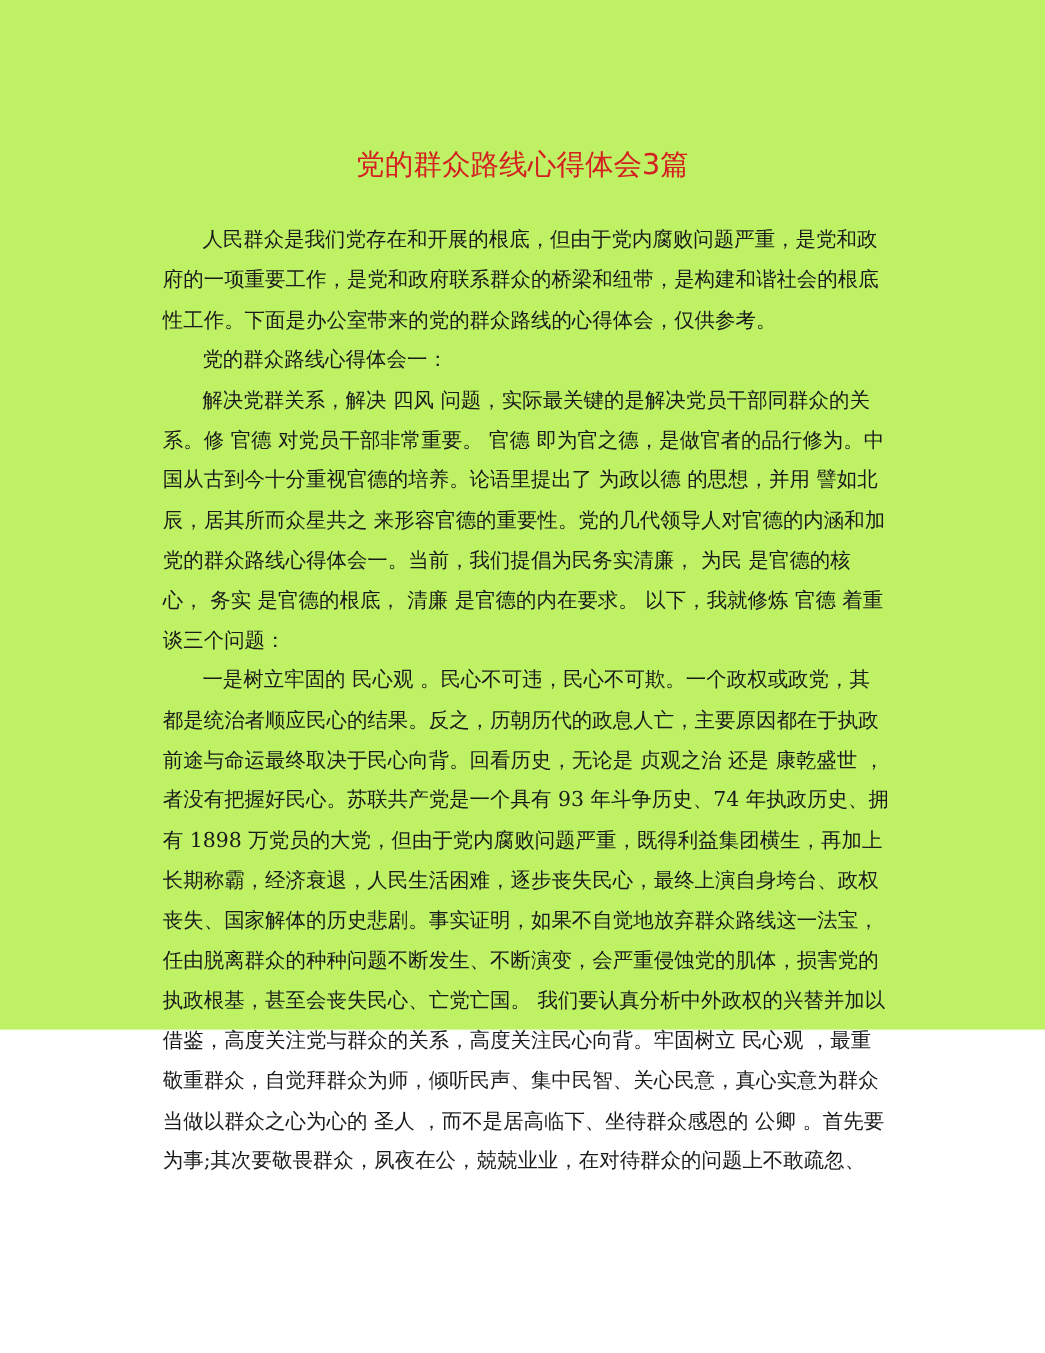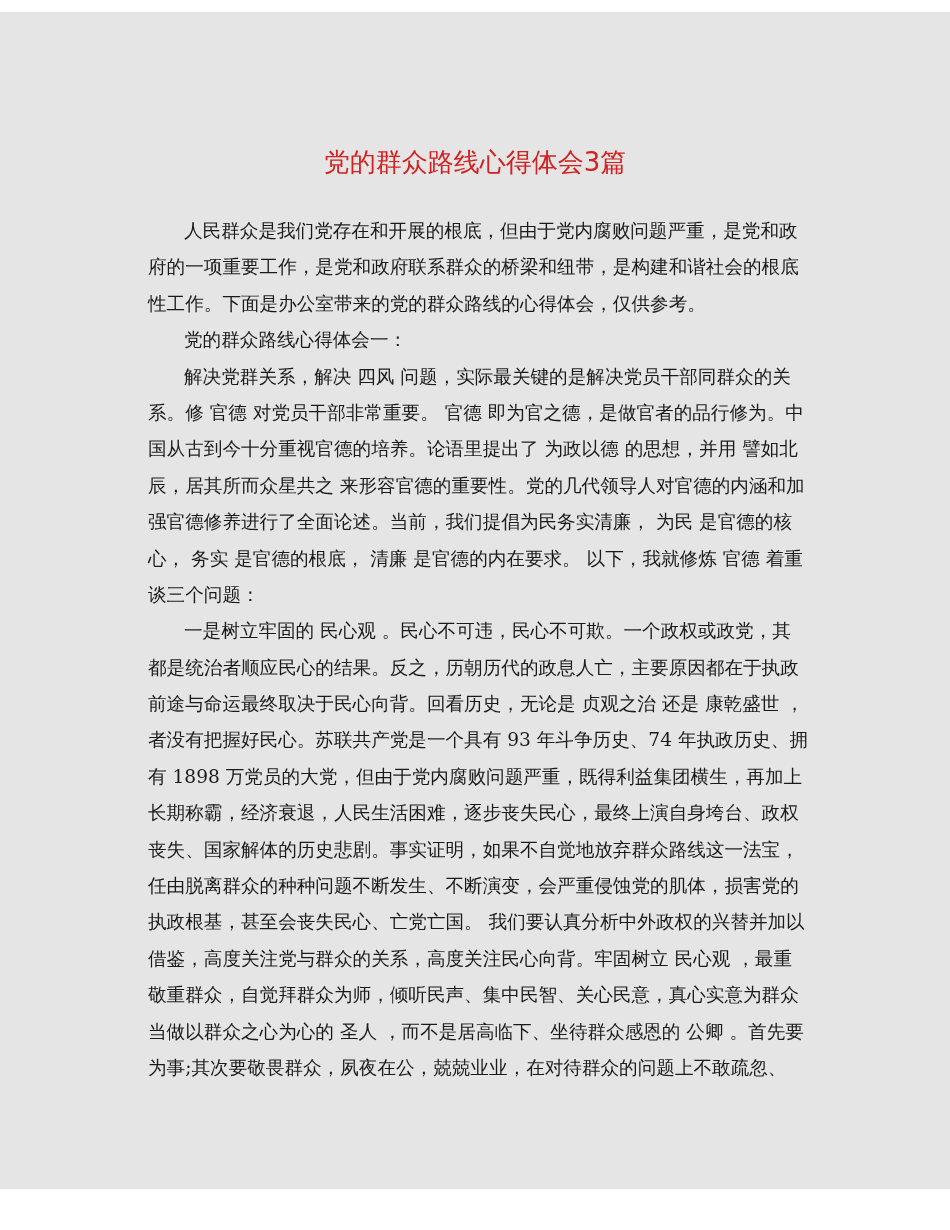--- a/index.html
+++ b/index.html
@@ -1,17 +1,17 @@
 <!DOCTYPE html>
 <html><head>
 <meta charset="utf-8">
 <style>
   html, body { margin: 0; padding: 0; background: #ffffff; }
   body { width: 950px; height: 1230px; position: relative; overflow: hidden; }
-  .page { position: absolute; left: 0; top: 12px; width: 950px; height: 1177px; background: #e5e5e5; }
+  .page { position: absolute; left: 0; top: 0; width: 950px; height: 936px; background: #bef264; }
   .title {
     position: absolute; left: 0; width: 950px; top: 132px;
     text-align: center; color: #d42020;
     font-family: "DejaVu Sans", "Liberation Sans", sans-serif;
     font-size: 26px; line-height: 36px; letter-spacing: 0px;
   }
   .body {
     position: absolute; left: 148px; top: 201px; width: 645px;
     font-family: "DejaVu Serif", "Liberation Serif", serif;
     color: #1a1a1a; font-size: 18.6px; line-height: 36.4px;
@@ -26,21 +26,21 @@
   <div class="title">党的群众路线心得体会3篇</div>
   <div class="body" id="doc-body">
       <div class="line indent">人民群众是我们党存在和开展的根底，但由于党内腐败问题严重，是党和政</div>
       <div class="line">府的一项重要工作，是党和政府联系群众的桥梁和纽带，是构建和谐社会的根底</div>
       <div class="line">性工作。下面是办公室带来的党的群众路线的心得体会，仅供参考。</div>
       <div class="line indent">党的群众路线心得体会一：</div>
       <div class="line indent">解决党群关系，解决 四风 问题，实际最关键的是解决党员干部同群众的关</div>
       <div class="line">系。修 官德 对党员干部非常重要。 官德 即为官之德，是做官者的品行修为。中</div>
       <div class="line">国从古到今十分重视官德的培养。论语里提出了 为政以德 的思想，并用 譬如北</div>
       <div class="line">辰，居其所而众星共之 来形容官德的重要性。党的几代领导人对官德的内涵和加</div>
-      <div class="line">强官德修养进行了全面论述。当前，我们提倡为民务实清廉， 为民 是官德的核</div>
+      <div class="line">党的群众路线心得体会一。当前，我们提倡为民务实清廉， 为民 是官德的核</div>
       <div class="line">心， 务实 是官德的根底， 清廉 是官德的内在要求。 以下，我就修炼 官德 着重</div>
       <div class="line">谈三个问题：</div>
       <div class="line indent">一是树立牢固的 民心观 。民心不可违，民心不可欺。一个政权或政党，其</div>
       <div class="line">都是统治者顺应民心的结果。反之，历朝历代的政息人亡，主要原因都在于执政</div>
       <div class="line">前途与命运最终取决于民心向背。回看历史，无论是 贞观之治 还是 康乾盛世 ，</div>
       <div class="line">者没有把握好民心。苏联共产党是一个具有 93 年斗争历史、74 年执政历史、拥</div>
       <div class="line">有 1898 万党员的大党，但由于党内腐败问题严重，既得利益集团横生，再加上</div>
       <div class="line">长期称霸，经济衰退，人民生活困难，逐步丧失民心，最终上演自身垮台、政权</div>
       <div class="line">丧失、国家解体的历史悲剧。事实证明，如果不自觉地放弃群众路线这一法宝，</div>
       <div class="line">任由脱离群众的种种问题不断发生、不断演变，会严重侵蚀党的肌体，损害党的</div>

